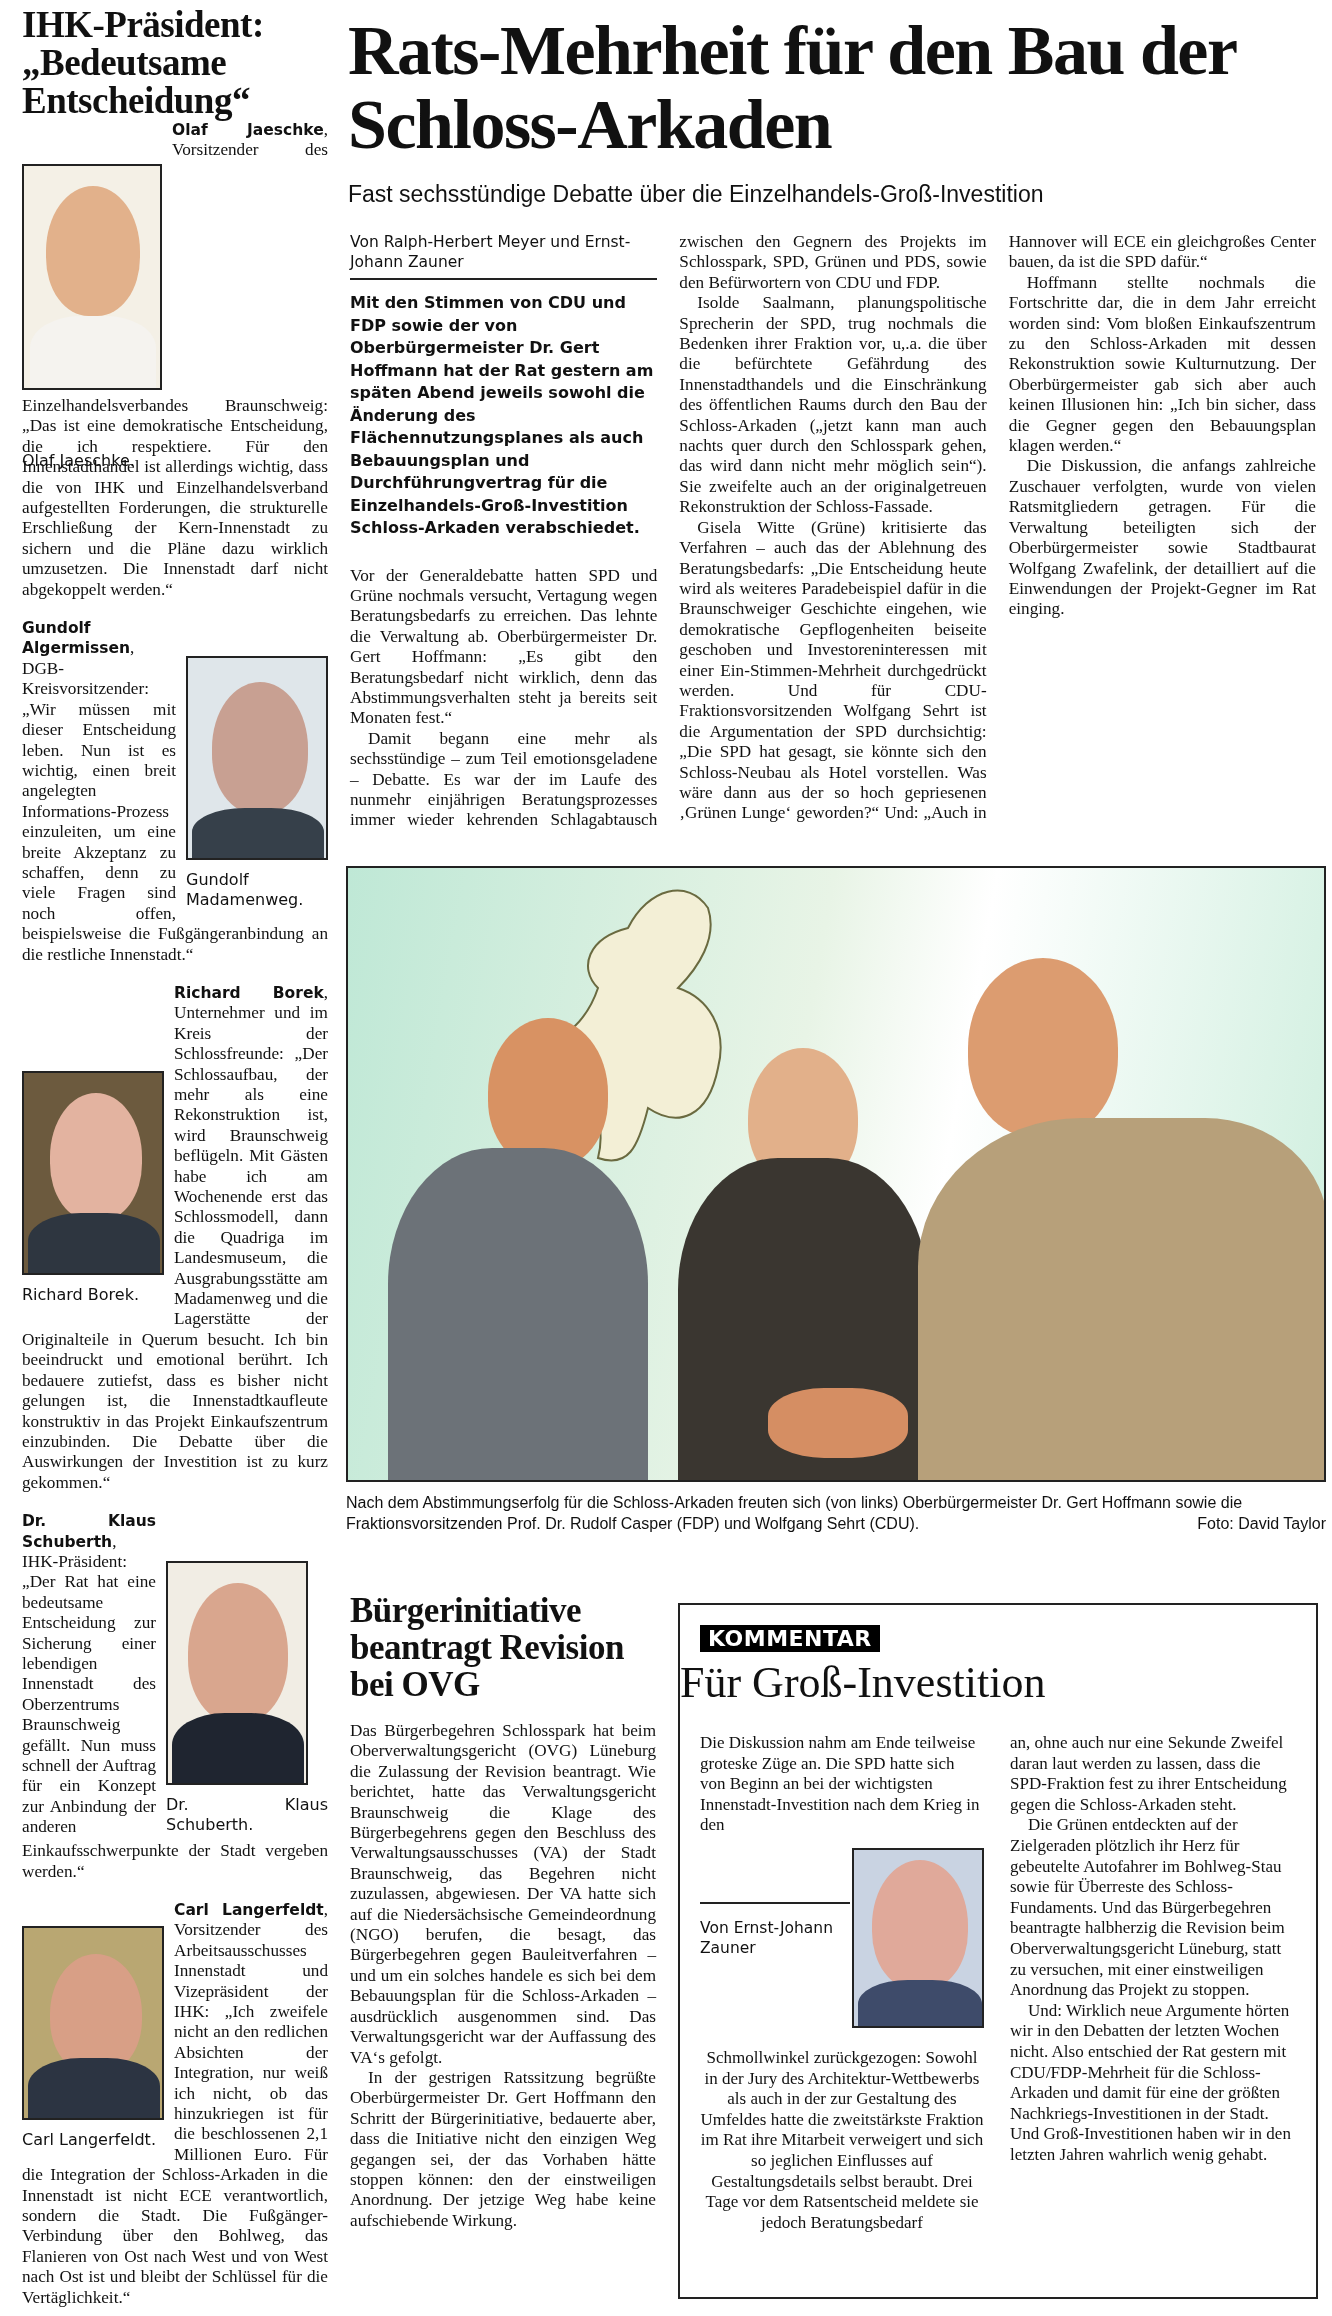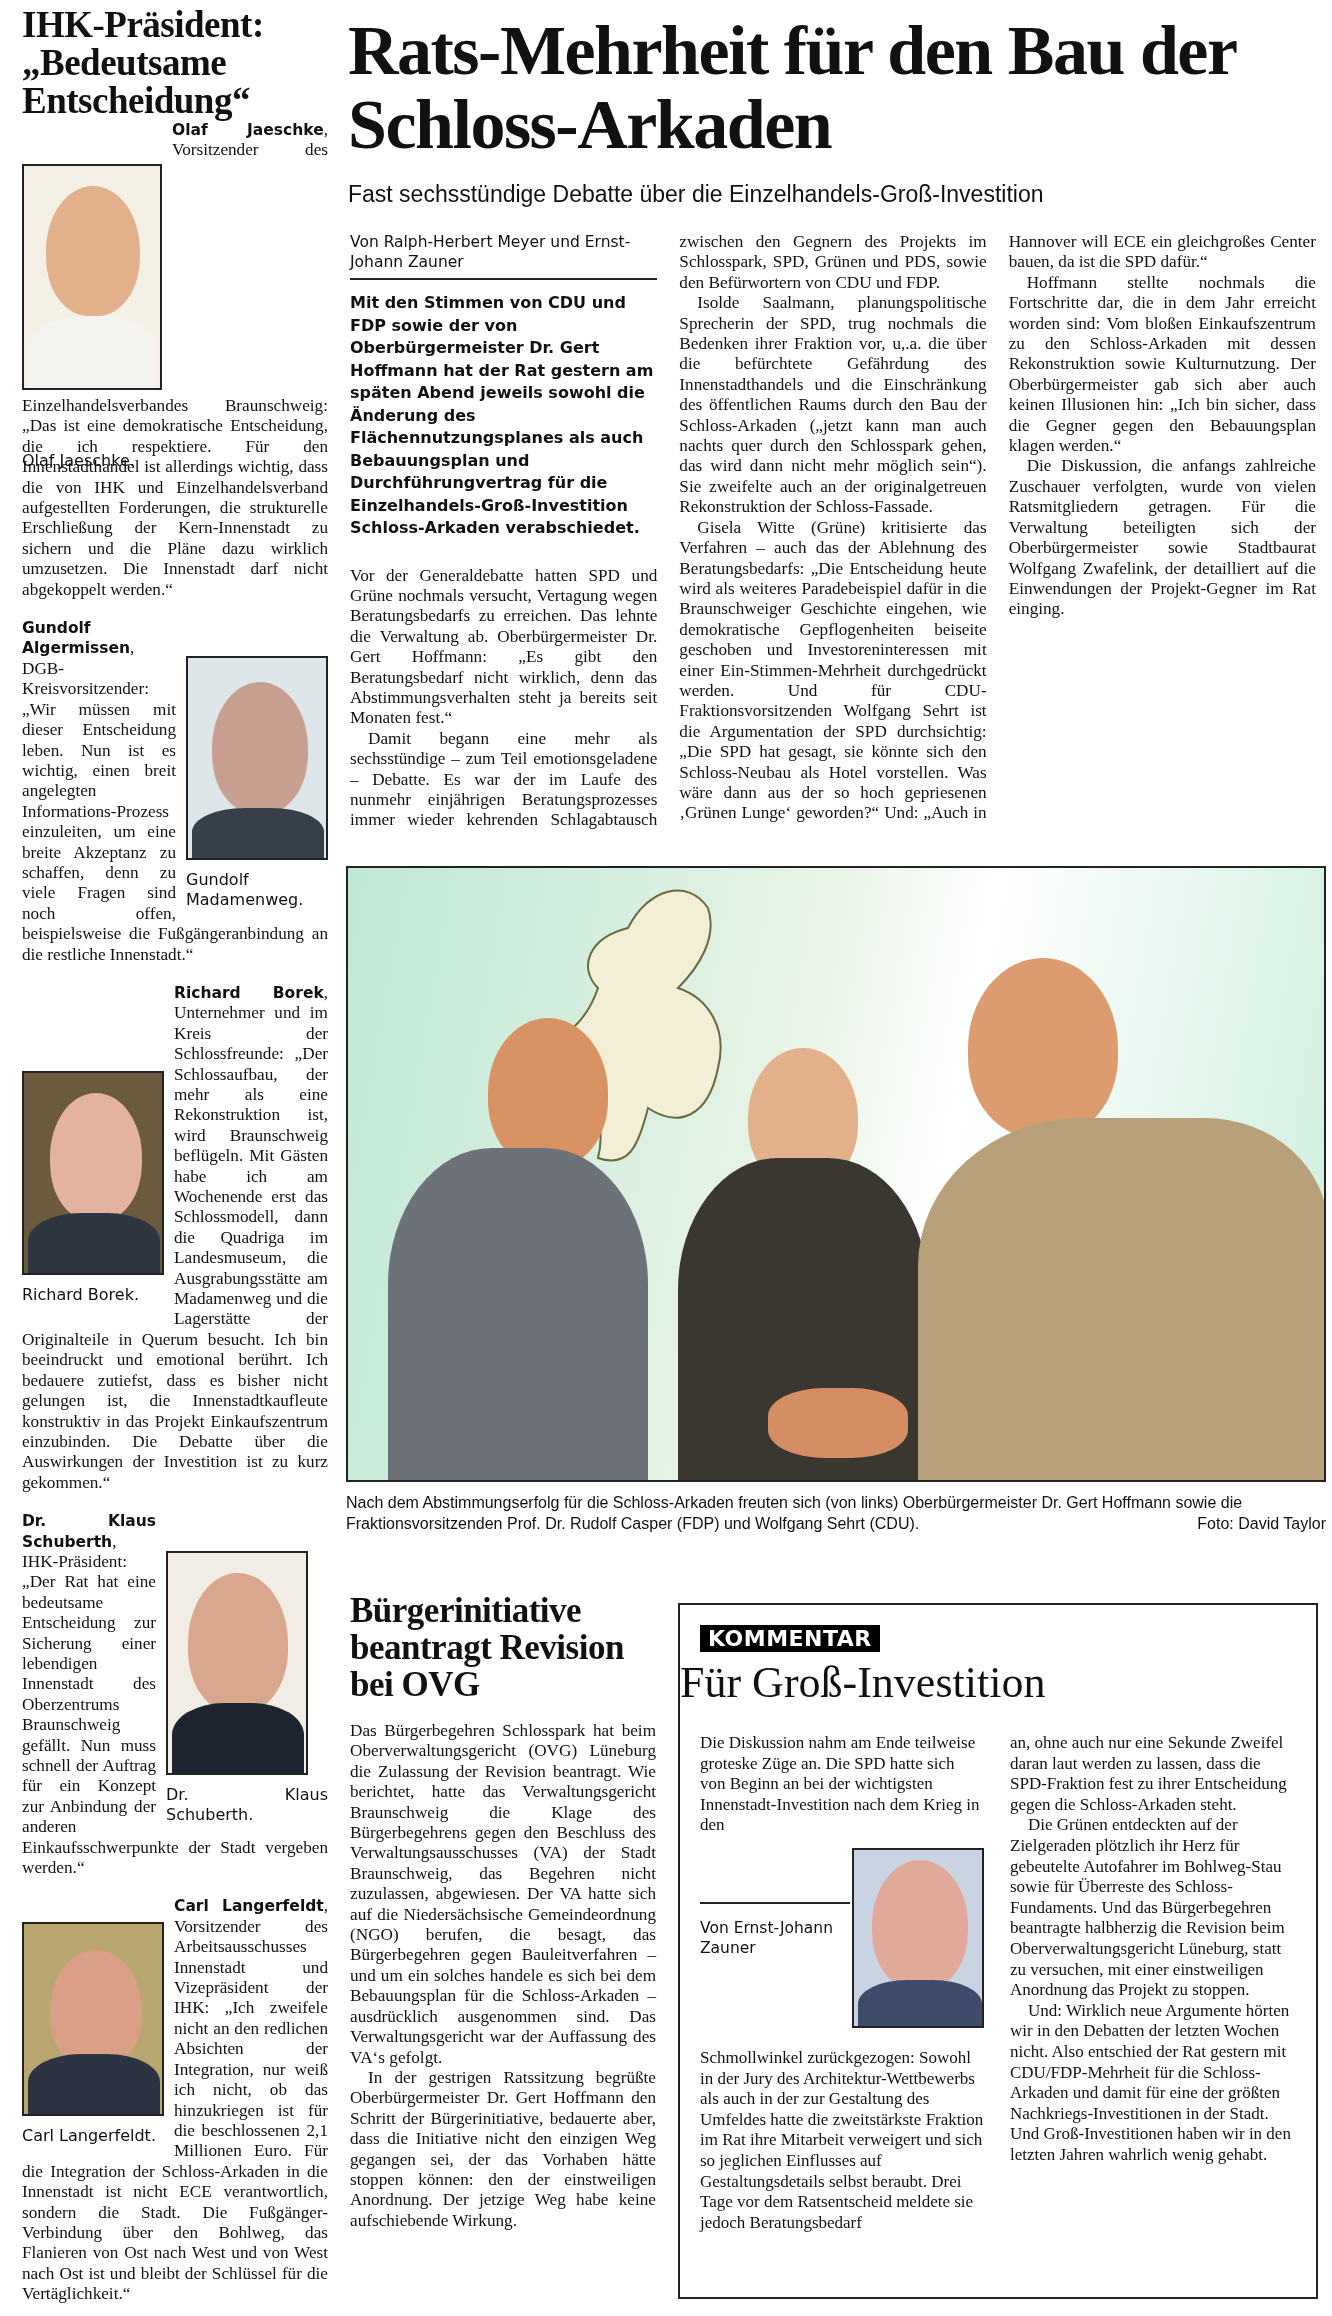--- a/index.html
+++ b/index.html
@@ -53,21 +53,21 @@
       <div class="photo" style="width:142px;height:204px;background:#6c5a3e;position:relative;">
         <div class="face" style="left:26px;top:20px;width:92px;height:128px;background:#e3b3a0;"></div>
         <div class="suit" style="left:4px;top:140px;width:132px;height:70px;background:#2e3640;"></div>
       </div>
       <div class="cap" style="margin-top:10px;">Richard Borek.</div>
     </div>
     <p><span class="name">Richard Borek</span><span>, Unternehmer und im Kreis der Schlossfreunde: „Der Schlossaufbau, der mehr als eine Rekonstruktion ist, wird Braunschweig beflügeln. Mit Gästen habe ich am Wochenende erst das Schlossmodell, dann die Quadriga im Landesmuseum, die Ausgrabungsstätte am Madamenweg und die Lagerstätte der Originalteile in Querum besucht. Ich bin beeindruckt und emotional berührt. Ich bedauere zutiefst, dass es bisher nicht gelungen ist, die Innenstadtkaufleute konstruktiv in das Projekt Einkaufszentrum einzubinden. Die Debatte über die Auswirkungen der Investition ist zu kurz gekommen.“</span></p>
   </div>
 
   <div class="body" style="margin-bottom:18px;">
-    <div class="fl" style="width:162px;margin-top:40px;">
+    <div class="fl" style="width:162px;margin-top:50px;">
       <div class="photo" style="width:142px;height:224px;background:#f1ede4;position:relative;">
         <div class="face" style="left:20px;top:20px;width:100px;height:140px;background:#d9a68e;"></div>
         <div class="suit" style="left:4px;top:150px;width:132px;height:80px;background:#1f2530;"></div>
       </div>
       <div class="cap" style="margin-top:10px;">Dr. Klaus Schuberth.</div>
     </div>
     <p><span class="name">Dr. Klaus Schuberth</span><span>, IHK-Präsident: „Der Rat hat eine bedeutsame Entscheidung zur Sicherung einer lebendigen Innenstadt des Oberzentrums Braunschweig gefällt. Nun muss schnell der Auftrag für ein Konzept zur Anbindung der anderen Einkaufsschwerpunkte der Stadt vergeben werden.“</span></p>
   </div>
 
   <div class="body">
@@ -135,21 +135,21 @@
   <div style="position:absolute;left:20px;top:128px;width:284px;font-size:17px;line-height:20.6px;">
     <p style="margin:0;">Die Diskussion nahm am Ende teilweise groteske Züge an. Die SPD hatte sich von Beginn an bei der wichtigsten Innenstadt-Investition nach dem Krieg in den</p>
     <div style="position:relative;height:180px;margin-top:20px;">
       <div style="position:absolute;left:0;top:46px;width:150px;border-top:2px solid #222;"></div>
       <div class="sans" style="position:absolute;left:0;top:62px;width:140px;font-size:15.5px;line-height:20px;">Von Ernst-Johann Zauner</div>
       <div class="photo" style="position:absolute;left:152px;top:-8px;width:132px;height:180px;background:#c9d3e2;">
         <div class="face" style="left:18px;top:10px;width:96px;height:130px;background:#e0a99a;"></div>
         <div class="suit" style="left:4px;top:130px;width:124px;height:60px;background:#3e4b6a;"></div>
       </div>
     </div>
-    <p style="margin:12px 0 0 0;">Schmollwinkel zurückgezogen: Sowohl in der Jury des Architektur-Wettbewerbs als auch in der zur Gestaltung des Umfeldes hatte die zweitstärkste Fraktion im Rat ihre Mitarbeit verweigert und sich so jeglichen Einflusses auf Gestaltungsdetails selbst beraubt. Drei Tage vor dem Ratsentscheid meldete sie jedoch Beratungsbedarf</p>
+    <p style="margin:12px 0 0 0;text-align:center;">Schmollwinkel zurückgezogen: Sowohl in der Jury des Architektur-Wettbewerbs als auch in der zur Gestaltung des Umfeldes hatte die zweitstärkste Fraktion im Rat ihre Mitarbeit verweigert und sich so jeglichen Einflusses auf Gestaltungsdetails selbst beraubt. Drei Tage vor dem Ratsentscheid meldete sie jedoch Beratungsbedarf</p>
   </div>
 
   <div style="position:absolute;left:330px;top:128px;width:290px;font-size:17px;line-height:20.6px;">
     <p style="margin:0;">an, ohne auch nur eine Sekunde Zweifel daran laut werden zu lassen, dass die SPD-Fraktion fest zu ihrer Entscheidung gegen die Schloss-Arkaden steht.</p>
     <p style="margin:0;text-indent:18px;">Die Grünen entdeckten auf der Zielgeraden plötzlich ihr Herz für gebeutelte Autofahrer im Bohlweg-Stau sowie für Überreste des Schloss-Fundaments. Und das Bürgerbegehren beantragte halbherzig die Revision beim Oberverwaltungsgericht Lüneburg, statt zu versuchen, mit einer einstweiligen Anordnung das Projekt zu stoppen.</p>
     <p style="margin:0;text-indent:18px;">Und: Wirklich neue Argumente hörten wir in den Debatten der letzten Wochen nicht. Also entschied der Rat gestern mit CDU/FDP-Mehrheit für die Schloss-Arkaden und damit für eine der größten Nachkriegs-Investitionen in der Stadt. Und Groß-Investitionen haben wir in den letzten Jahren wahrlich wenig gehabt.</p>
   </div>
 </div>
 
 </body></html>

